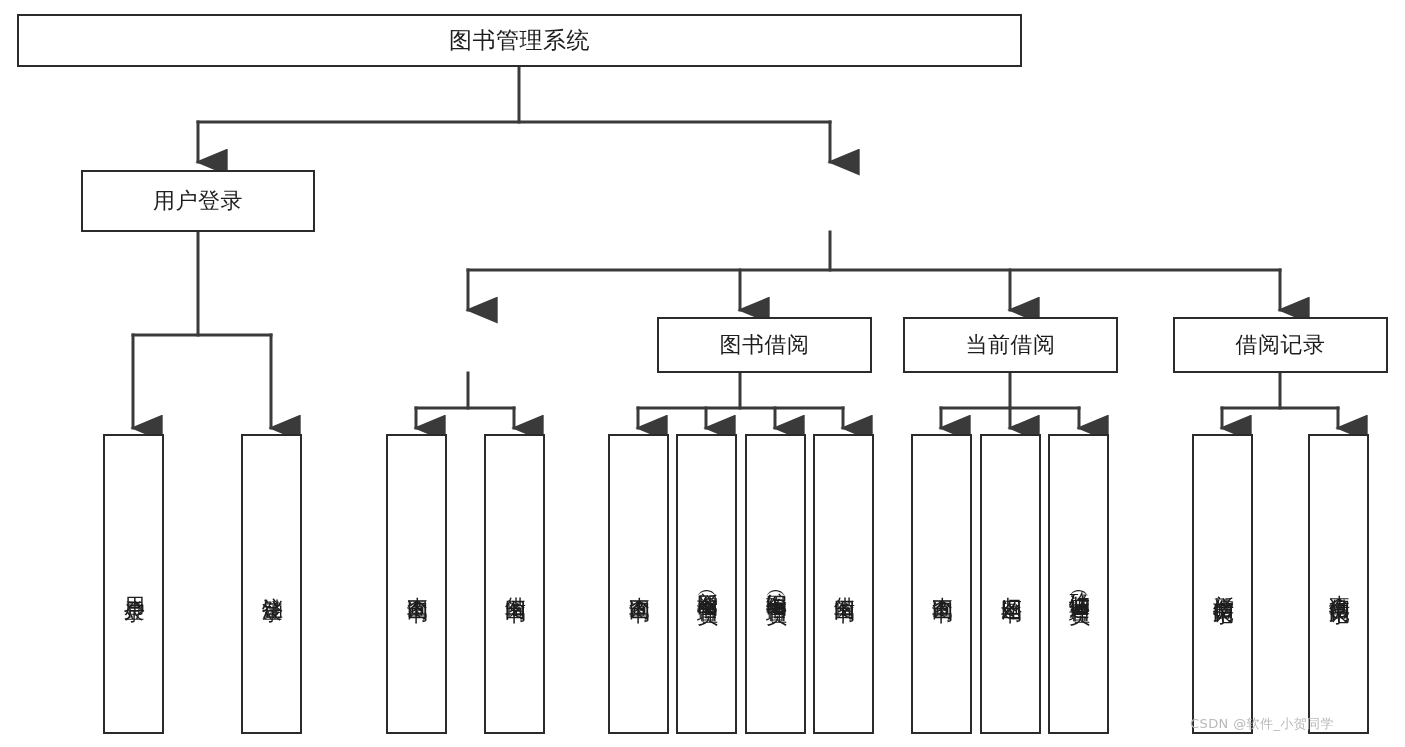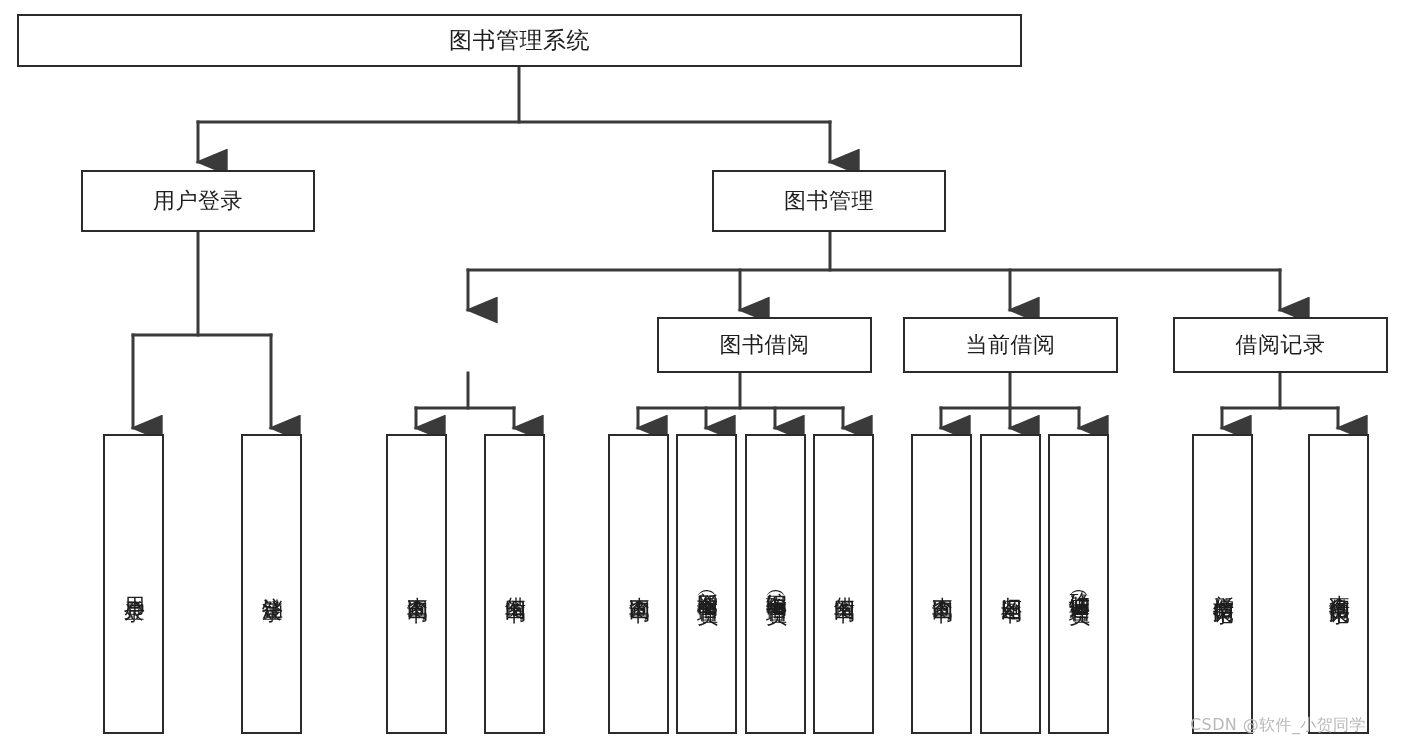--- a/index.html
+++ b/index.html
@@ -60,21 +60,21 @@
     writing-mode: vertical-rl;
     text-orientation: upright;
     font-size: 21px;
     line-height: 1.14;
     letter-spacing: 2px;
     white-space: nowrap;
   }
   .watermark {
     position: absolute;
     color: #b9b9b9;
-    font-size: 16px;
+    font-size: 13px;
     white-space: nowrap;
     letter-spacing: 0.4px;
   }
 </style>
 </head>
 <body>
 
 <div id="diagram-root">
 
   <svg id="edges-layer" viewBox="0 0 1405 747" width="1405" height="747" xmlns="http://www.w3.org/2000/svg">
@@ -127,23 +127,20 @@
     </g>
   </svg>
 
   <div class="node horiz root" style="left:17px; top:14px; width:1005px; height:53px;">
     <span class="node-label">图书管理系统</span>
   </div>
 
   <div class="node horiz" style="left:81px; top:170px; width:234px; height:62px;">
     <span class="node-label">用户登录</span>
   </div>
-  <div class="node horiz" style="left:712px; top:170px; width:234px; height:62px;">
-    <span class="node-label">图书管理</span>
-  </div>
 
   <div class="node horiz" style="left:633px; top:317px; width:215px; height:56px;margin-left:24px;">
     <span class="node-label">图书借阅</span>
   </div>
   <div class="node horiz" style="left:1173px; top:317px; width:215px; height:56px;">
     <span class="node-label">借阅记录</span>
   </div>
   <div class="node horiz" style="left:903px; top:317px; width:215px; height:56px;">
     <span class="node-label">当前借阅</span>
   </div>

